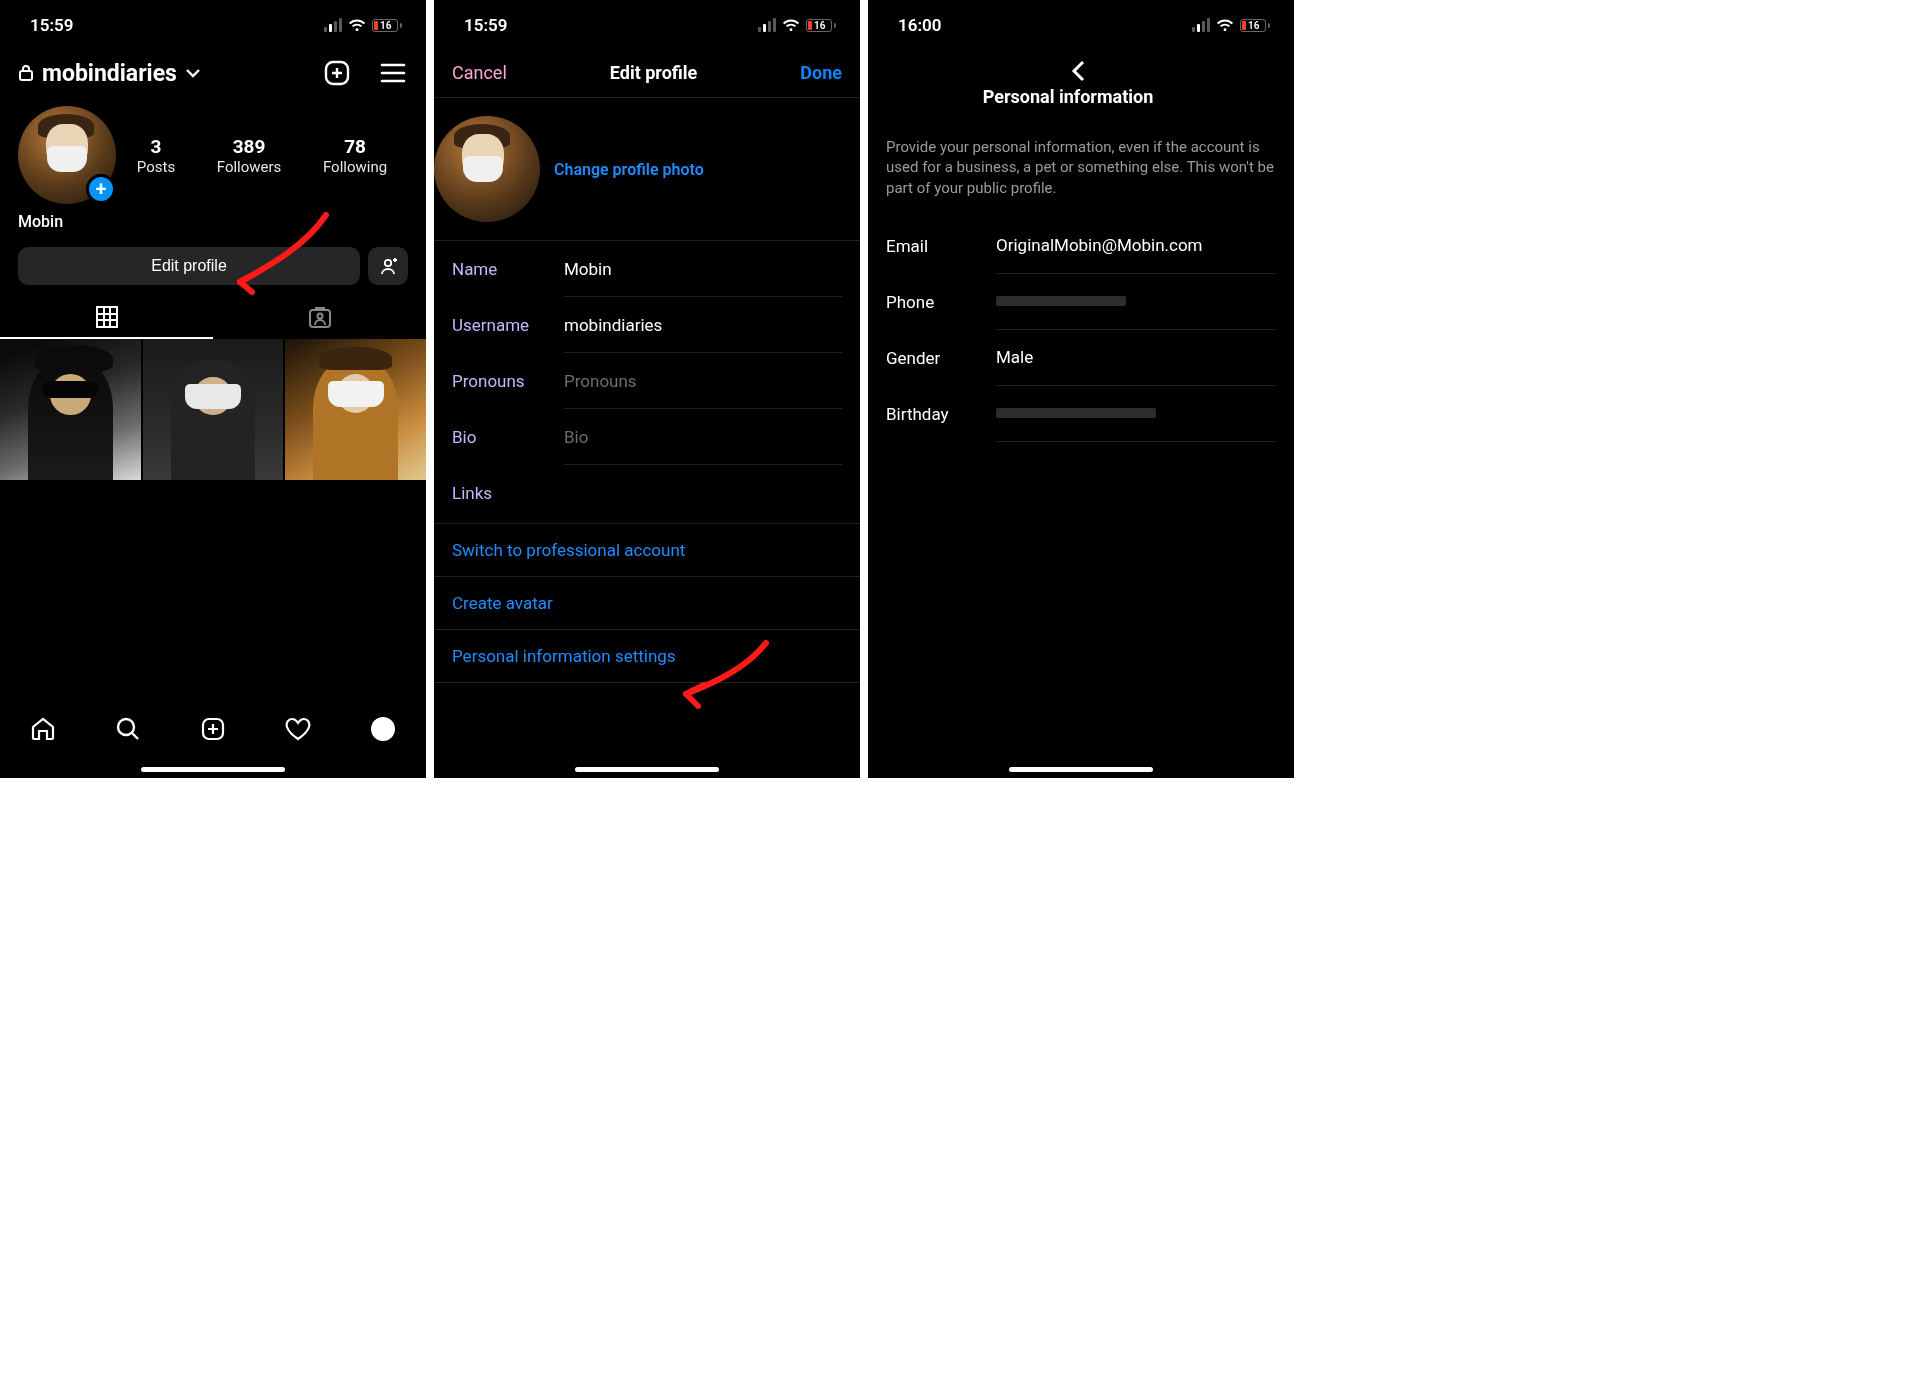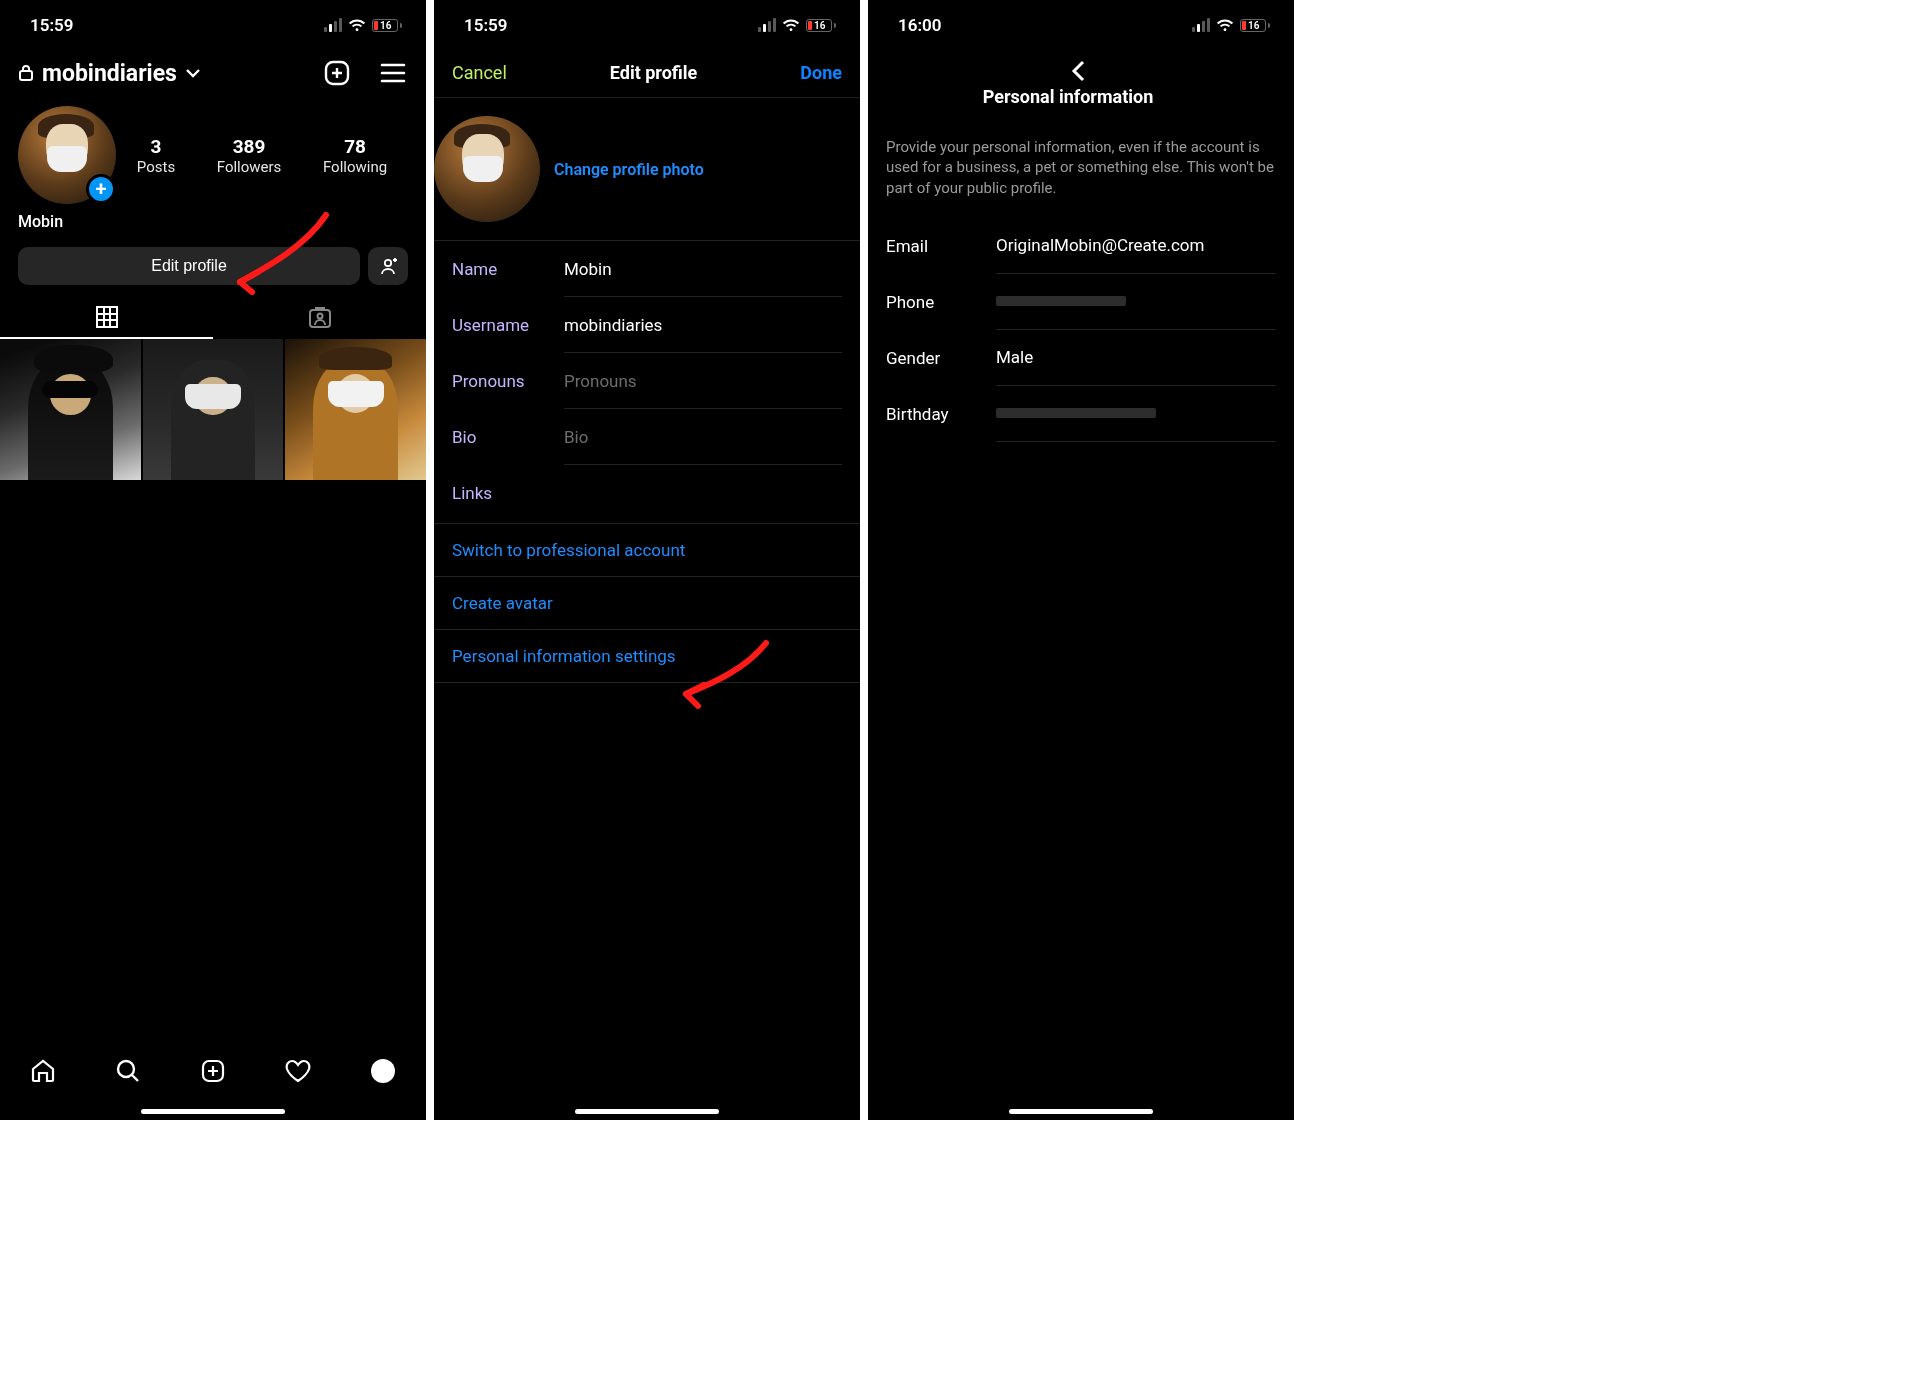--- a/index.html
+++ b/index.html
@@ -7,21 +7,21 @@
     background: #fff;
     font-family: -apple-system, BlinkMacSystemFont, "Segoe UI", Roboto, sans-serif;
     display: flex;
     justify-content: flex-start;
     align-items: flex-start;
     gap: 8px;
     padding: 0;
   }
   .phone {
     width: 426px;
-    height: 1120px;
+    height: 778px;
     background: #000;
     color: #fff;
     position: relative;
     overflow: hidden;
     flex-shrink: 0;
   }
   
   .status-bar {
     height: 50px;
     display: flex;
@@ -164,21 +164,21 @@
   }
   
   .arrow1 { position:absolute; top: 210px; right: 90px; width: 110px; height: 90px; pointer-events:none;}
 
   
   .nav-bar {
     display: flex; justify-content: space-between; align-items: center;
     padding: 12px 18px 14px 18px; font-size: 18px;
     border-bottom: 1px solid #1e1e1e;
   }
-  .nav-cancel { color: #bef264; font-weight: 400; }
+  .nav-cancel { color: #f9a8d4; font-weight: 400; }
   .nav-title { font-weight: 700; font-size: 18px; }
   .nav-done { color: #0b84ff; font-weight: 700; }
   .edit-avatar-block {
     display: flex; flex-direction: row; align-items: center;
     padding: 18px 0 18px 0; gap: 14px;
   }
   .edit-avatar { width: 106px; height: 106px; }
   .change-photo { color: #1f8cff; font-size: 16px; font-weight: 600; }
   .form-list { border-top: 1px solid #222; }
   .form-row {
@@ -483,21 +483,21 @@
           <path d="M12 2 3 11l9 9"></path>
         </svg>
     </span>
     <span class="nav-title">Personal information</span>
   </div>
 
   <div class="intro-text">Provide your personal information, even if the account is used for a business, a pet or something else. This won't be part of your public profile.</div>
 
   <div class="info-row">
     <span class="info-label">Email</span>
-    <span class="info-value">OriginalMobin@Create.com</span>
+    <span class="info-value">OriginalMobin@Mobin.com</span>
   </div>
   <div class="info-row">
     <span class="info-label">Phone</span>
     <span class="info-value">
         <span class="gray-block" style="width:130px"></span>
       </span>
   </div>
   <div class="info-row">
     <span class="info-label">Gender</span>
     <span class="info-value">Male</span>

